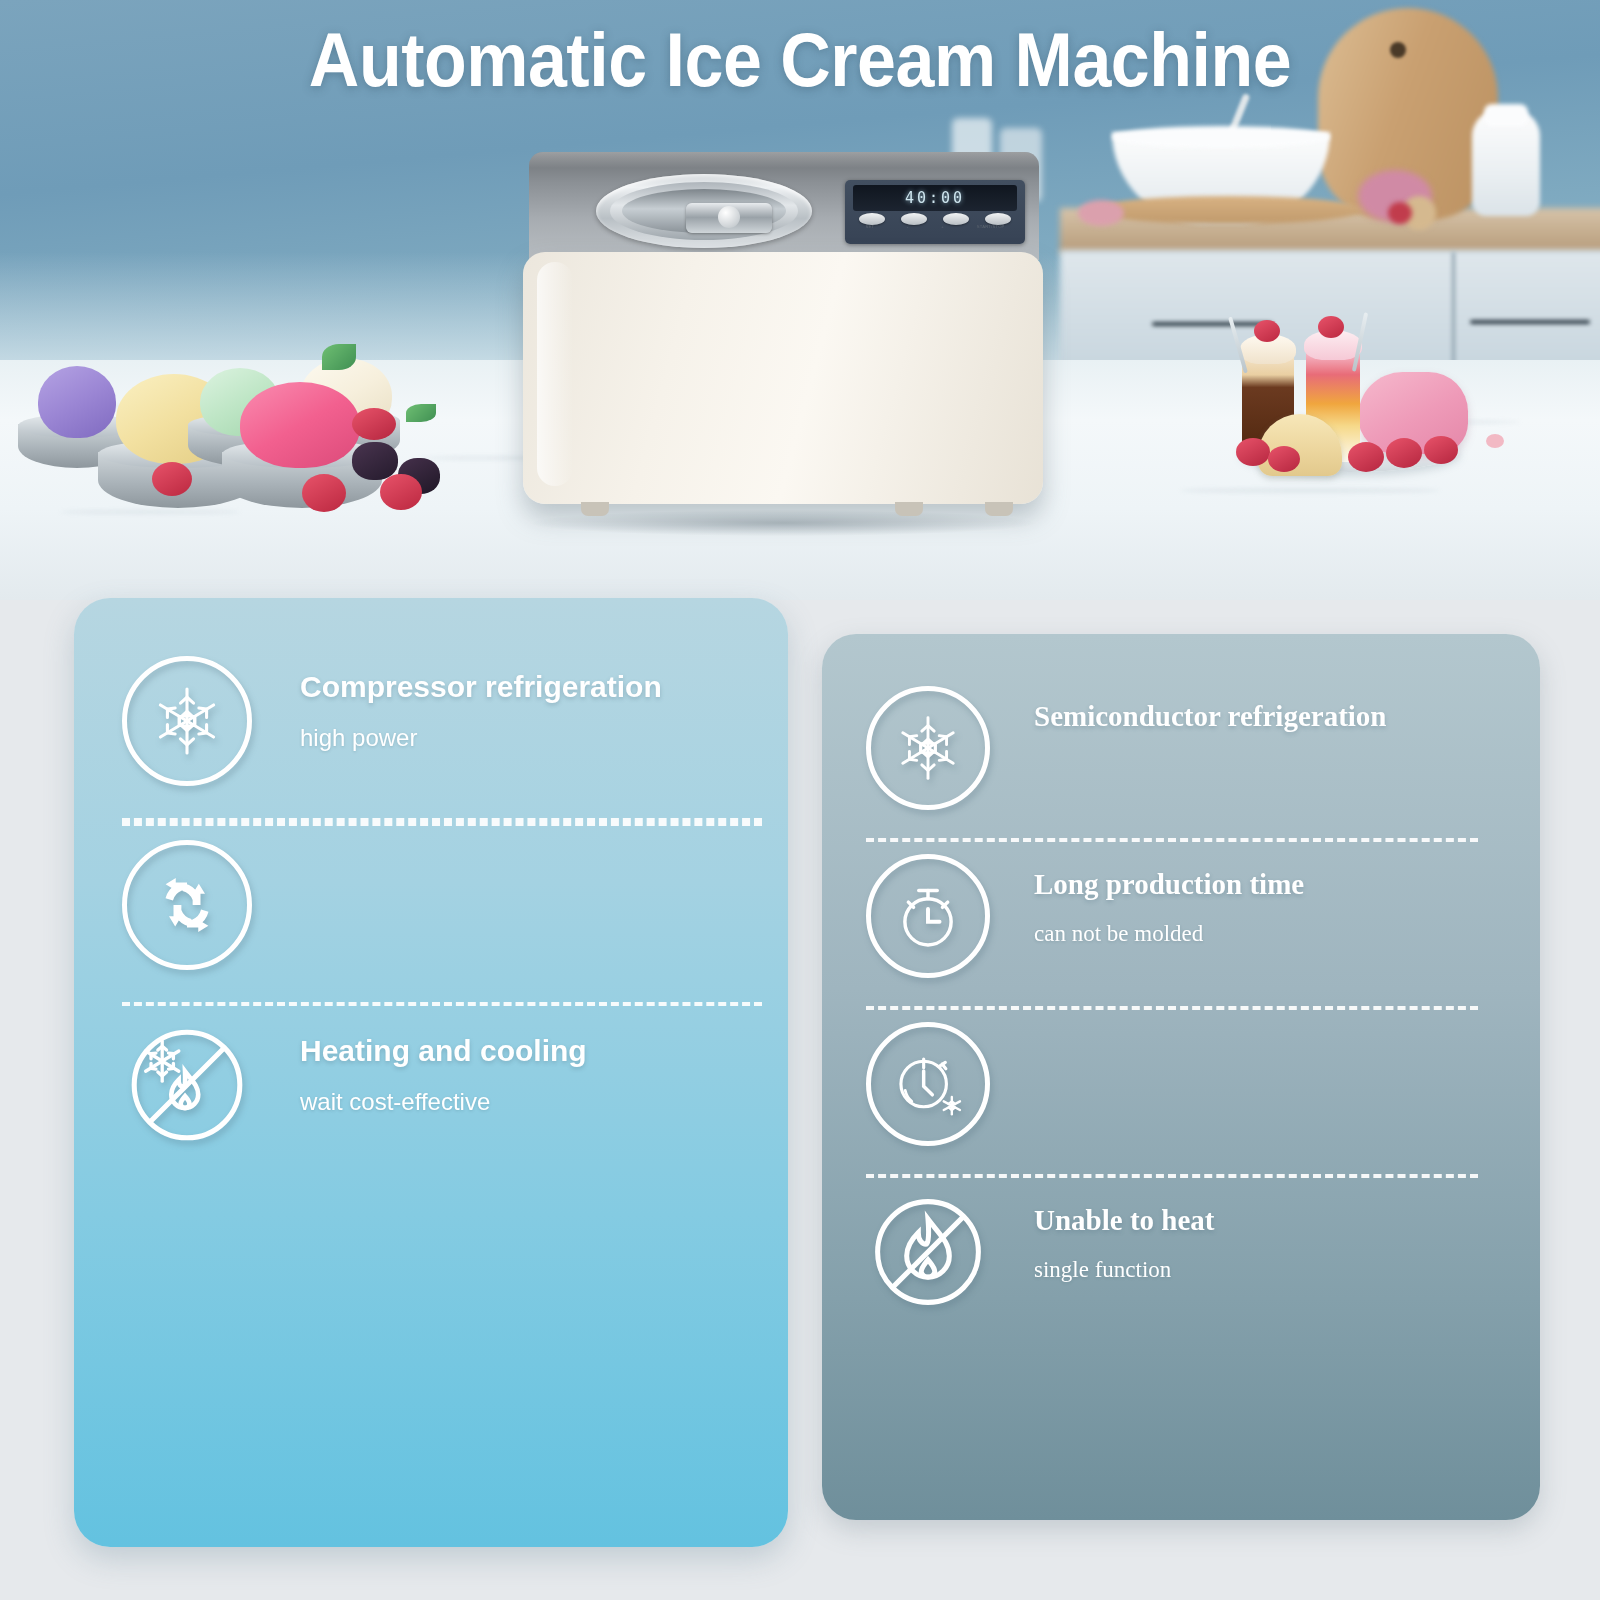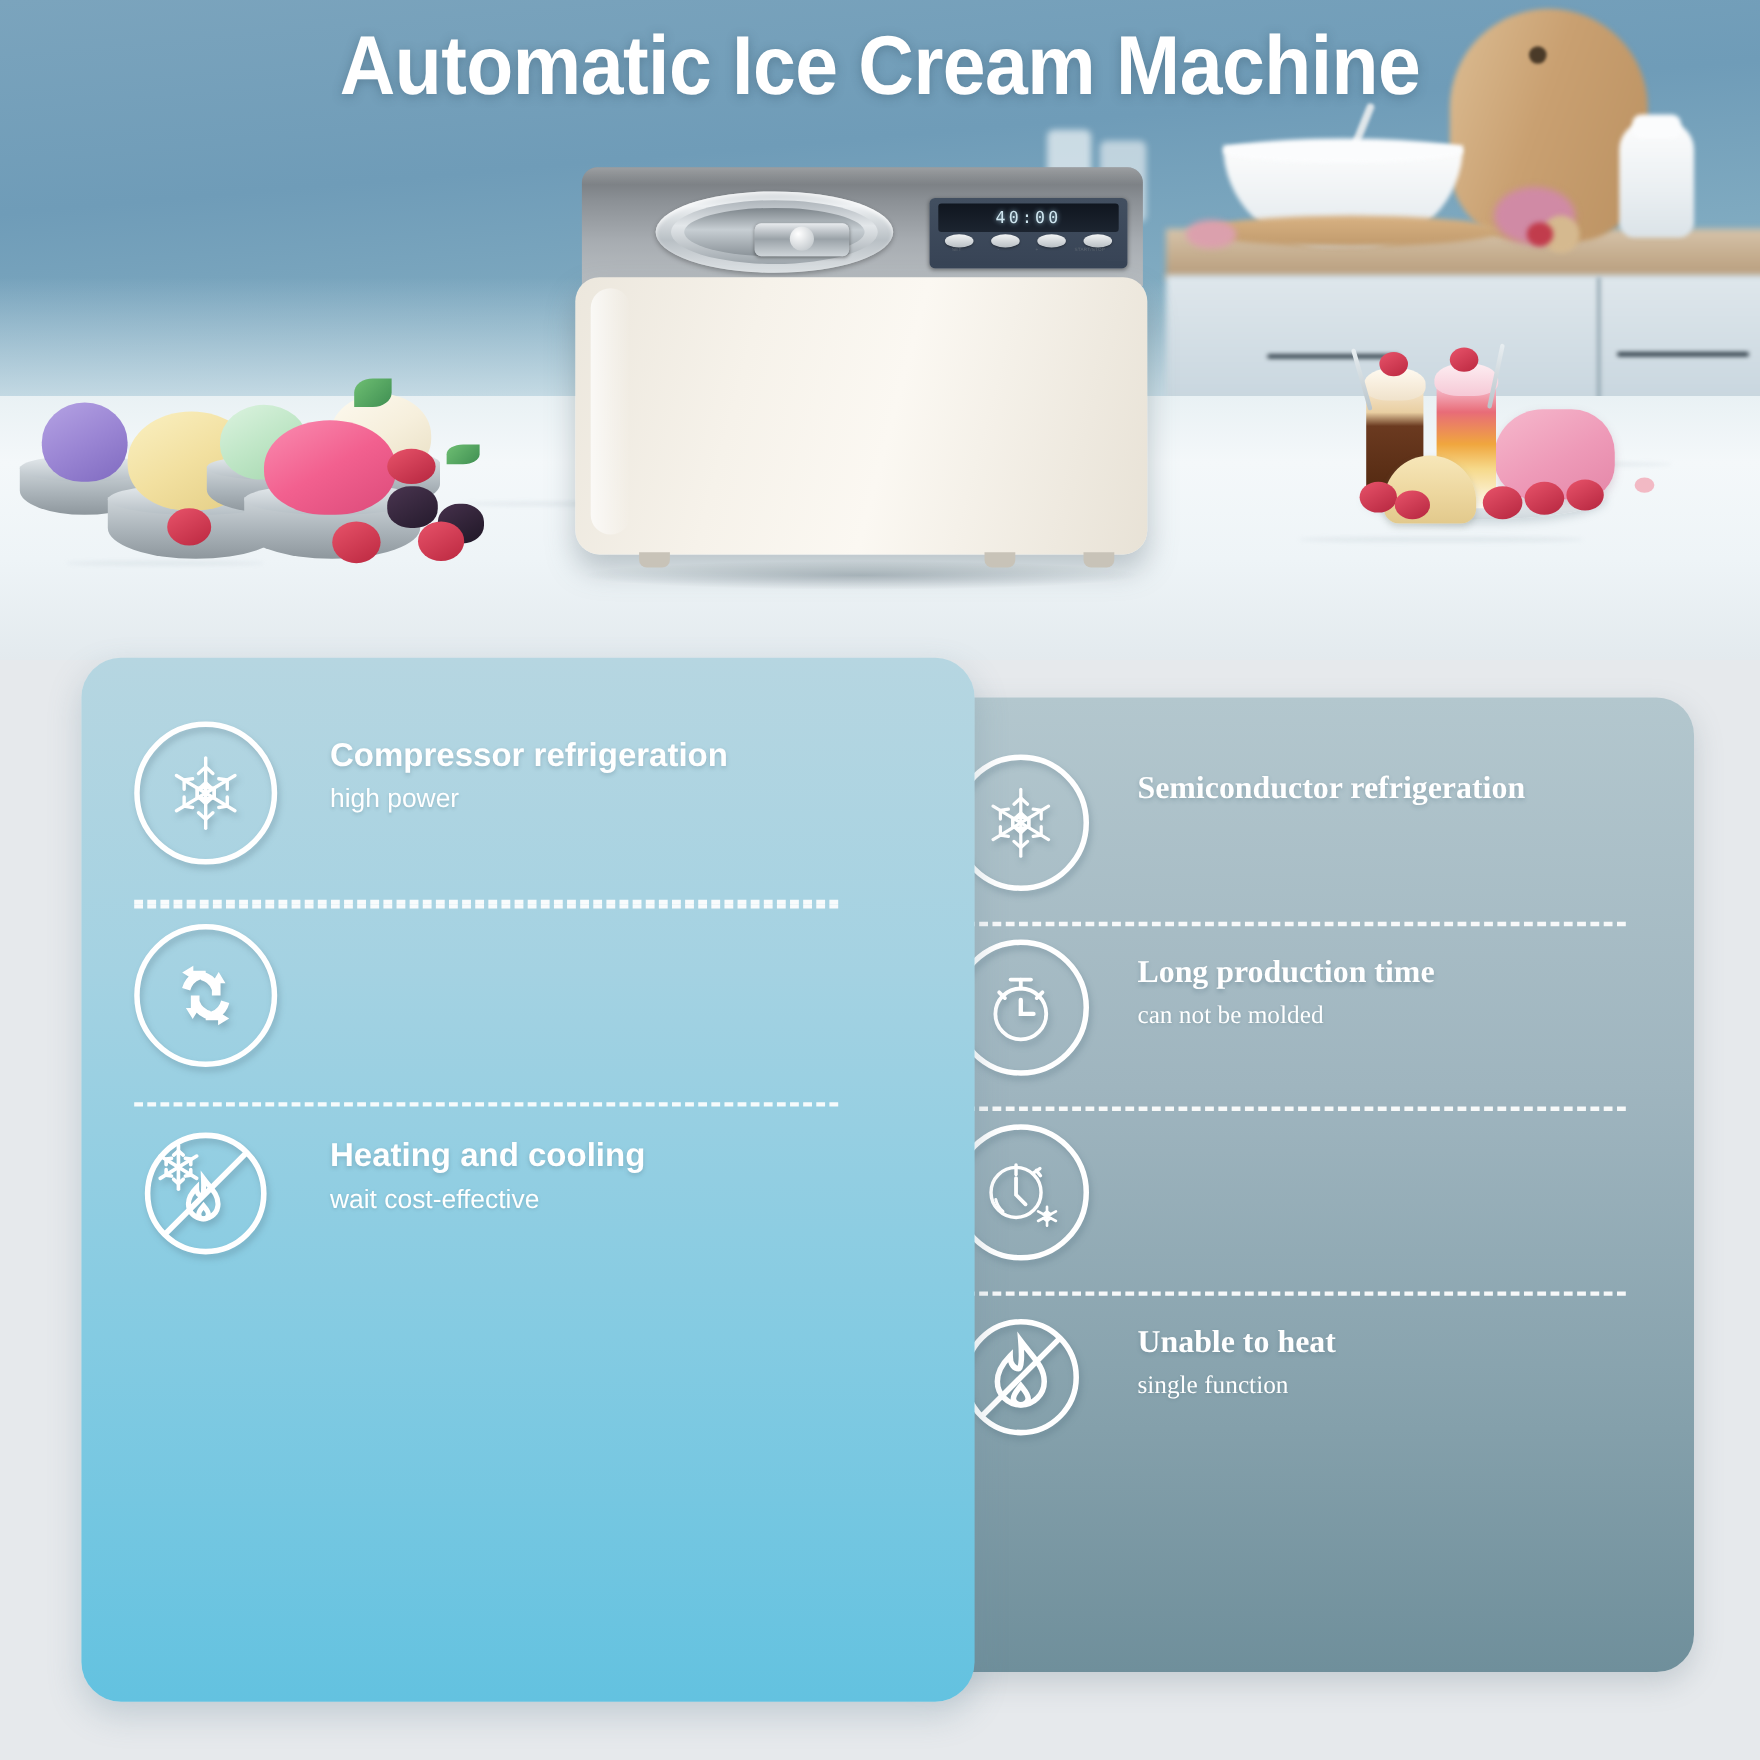--- a/index.html
+++ b/index.html
@@ -173,21 +173,21 @@
   #panels{position:absolute;left:0;top:0;width:1600px;height:1600px;pointer-events:none;}
   .panel{position:absolute;pointer-events:auto;}
 
   .panel-right{
     left:822px;top:634px;width:718px;height:886px;border-radius:34px;
     background:linear-gradient(180deg,#b3c7ce 0%,#9fb5bf 40%,#84a0ab 75%,#6f8f9b 100%);
     box-shadow:0 10px 26px rgba(110,130,140,.28);
     padding:40px 44px 0 44px;
   }
   .panel-left{
-    left:74px;top:598px;width:812px;height:949px;border-radius:36px;
+    left:74px;top:598px;width:714px;height:949px;border-radius:36px;
     background:linear-gradient(180deg,#b6d6e1 0%,#a4d2e2 30%,#84cbe2 65%,#63c2e0 100%);
     box-shadow:0 12px 30px rgba(110,140,155,.3);
     padding:44px 48px 0 48px;
   }
 
   .feat{display:flex;align-items:flex-start;}
   .panel-left .feat{min-height:176px;padding-top:14px;}
   .panel-right .feat{min-height:164px;padding-top:12px;font-family:Liberation Serif, serif;}
 
   .ficon{
@@ -199,21 +199,21 @@
   .panel-right .ficon{width:124px;height:124px;margin-right:44px;}
   .ficon svg{display:block;}
 
   .ftext{padding-top:14px;}
   .ftitle{
     color:#ffffff;font-weight:bold;line-height:1.14;
     text-shadow:0 2px 4px rgba(60,95,110,.28);
   }
   .panel-left .ftitle{font-size:30px;}
   .panel-right .ftitle{font-size:29px;}
-  .fsub{color:#ffffff;font-weight:normal;margin-top:9px;text-shadow:0 1px 3px rgba(60,95,110,.24);}
+  .fsub{color:#ffffff;font-weight:normal;margin-top:20px;text-shadow:0 1px 3px rgba(60,95,110,.24);}
   .panel-left .fsub{font-size:24px;}
   .panel-right .fsub{font-size:23px;}
 
   .divider{
     height:0;border-top:4px dashed #ffffff;opacity:.92;
     margin:0;
   }
   .panel-left .divider{width:640px;}
   .panel-right .divider{width:612px;}
 </style>

